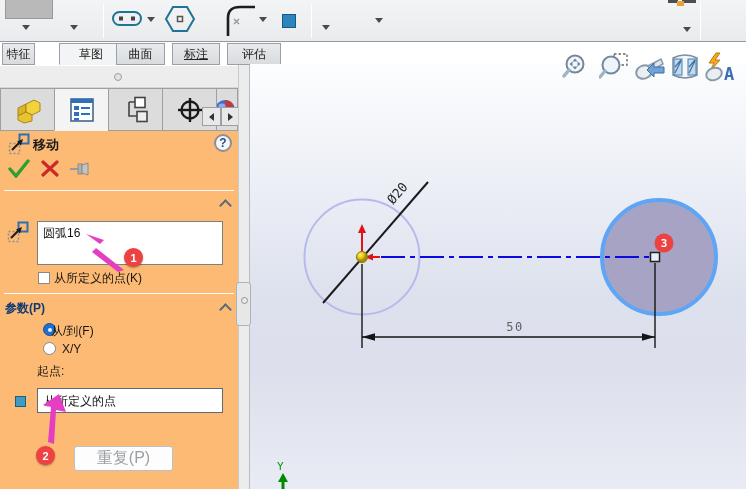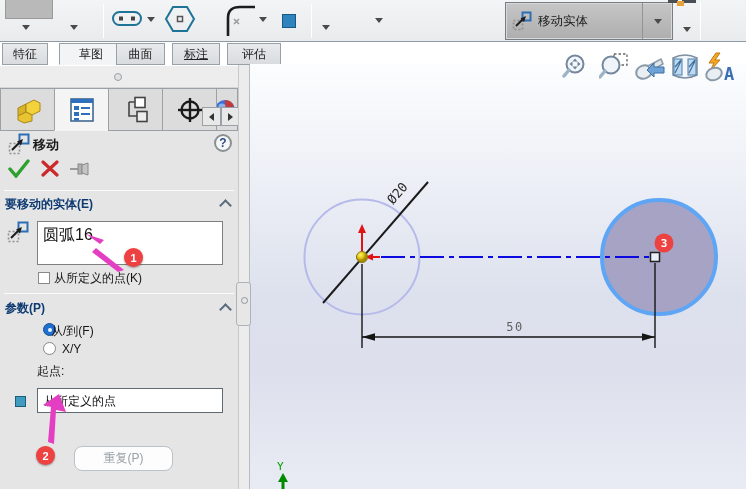--- a/index.html
+++ b/index.html
@@ -24,21 +24,21 @@
   .clipmark { background:#4a4f56; }
 
   
   .cmd-tab { top:43px; height:22px; background:linear-gradient(180deg,#e8eaec,#d9dcdf);
     border:1px solid #98a0a8; border-bottom:1px solid #98a0a8;
     display:flex; align-items:center; justify-content:center;
     font-size:12px; color:#222; }
   .cmd-tab.active { background:#f3f4f5; border-bottom-color:#f3f4f5; }
 
   
-  #panel { left:0; top:65px; width:238px; height:424px; background:#e5e5e5;padding-left:23px; }
+  #panel { left:0; top:65px; width:238px; height:424px; background:#fdba74;padding-left:23px; }
   #panel-band { left:0; top:0; width:238px; height:23px; background:#ededed;
     border-top:1px solid #fff; border-bottom:1px solid #d6d6d6; }
   #band-dot { left:114px; top:7px; width:8px; height:8px; border-radius:50%;
     border:1px solid #9aa0a6; background:#e2e2e2; }
   .ptab { top:23px; height:43px; background:#dcdcdc; border:1px solid #9aa0a6;
     display:flex; align-items:center; justify-content:center; }
   .ptab.active { background:#f4f4f4; border-bottom-color:#f4f4f4; }
   .navbtn { top:42px; width:19px; height:19px; background:#e8e8e8; border:1px solid #9aa0a6;
     display:flex; align-items:center; justify-content:center; }
   .tri-l { width:0; height:0; border-top:4px solid transparent; border-bottom:4px solid transparent;
@@ -48,32 +48,32 @@
 
   #pm-title { left:33px; top:71px; font-size:13px; font-weight:bold; color:#1a1a1a; }
   #help-btn { left:214px; top:69px; width:18px; height:18px; border-radius:50%;
     border:2px solid #8b9097; color:#2b4d8c; font-size:12px; font-weight:bold;
     display:flex; align-items:center; justify-content:center; background:#f6f6f6; }
   .hr { left:4px; width:230px; height:1px; background:#d2d2d2; border-bottom:1px solid #fbfbfb; }
   .sect-title { font-size:12px; font-weight:bold; color:#0e3a72; }
   .chev { width:9px; height:9px; border-left:2px solid #5a6b7d; border-top:2px solid #5a6b7d;
     transform:rotate(45deg); }
   #selbox { left:37px; top:156px; width:186px; height:44px; background:#fff; border:1px solid #7f7f7f;
-    font-size:16px; color:#111; padding:3px 0 0 5px; }
+    font-size:12px; color:#111; padding:3px 0 0 5px; }
   .cb { left:38px; top:207px; width:12px; height:12px; background:#fff; border:1px solid #8a8a8a; }
   .plabel { font-size:12px; color:#161616; }
   .radio { width:13px; height:13px; border-radius:50%; background:#fff; border:1px solid #808890; }
   .radio.sel { background:#1f6fd0; border-color:#15508f; }
   .radio.sel::after { content:""; display:block; width:4px; height:4px; border-radius:50%;
     background:#eaf2ff; margin:3.5px auto; }
   #start-input { left:37px; top:323px; width:186px; height:25px; background:#fff;
     border:1px solid #5f6a72; font-size:12px; color:#111; padding:4px 0 0 6px; }
   #pt-icon { left:15px; top:331px; width:11px; height:11px; background:#3f9cc0; border:1px solid #1c5d7c; }
   #repeat-btn { left:74px; top:381px; width:99px; height:25px; background:#fdfdfd;
-    border:1px solid #bac1c8; border-radius:8px; color:#9aa0a5; font-size:12px;
+    border:1px solid #bac1c8; border-radius:3px; color:#9aa0a5; font-size:16px;
     display:flex; align-items:center; justify-content:center; }
 
   .badge { width:19px; height:19px; border-radius:50%; background:#ee4141;
     color:#fff; font-size:11px; font-weight:bold; display:flex; align-items:center;
     justify-content:center; box-shadow:0 1px 2px rgba(0,0,0,.35); }
 
   
   #splitter { left:238px; top:65px; width:12px; height:424px; background:#ececec;
     border-left:1px solid #c9c9c9; border-right:1px solid #b7bcc2; }
   #split-handle { left:236px; top:282px; width:15px; height:44px; background:#e7e7e7;
@@ -118,41 +118,29 @@
       <path d="M10,17 l5,5 M15,17 l-5,5" stroke="#9a9a9a" stroke-width="1.5"></path>
     </svg>
     <div class="abs caret" style="left:259px;top:17px;"></div>
 
     <div class="abs" style="left:282px;top:14px;width:14px;height:14px;background:#2f84bd;border:1px solid #135a86;"></div>
 
     <div class="abs vsep" style="left:311px;top:4px;height:34px;"></div>
     <div class="abs caret" style="left:322px;top:25px;"></div>
     <div class="abs caret" style="left:375px;top:18px;"></div>
 
-    <div class="abs" id="move-btn">
-      <svg width="20" height="20" style="margin-left:6px;">
-        <rect x="1.5" y="9.5" width="9" height="9" fill="none" stroke="#8f8f8f" stroke-width="1.6" stroke-dasharray="2 2"></rect>
-        <rect x="10.5" y="1.5" width="8" height="8" fill="none" stroke="#2d6fb5" stroke-width="2"></rect>
-        <line x1="4" y1="15" x2="12" y2="7" stroke="#1e1e1e" stroke-width="2"></line>
-        <polygon points="14,5 8.5,7.5 12,11" fill="#1e1e1e"></polygon>
-      </svg>
-      <span class="lbl">移动实体</span>
-      <div id="move-dd">
-        <div class="caret"></div>
-      </div>
-    </div>
 
     <div class="abs clipmark" style="left:668px;top:0;width:10px;height:3px;"></div>
     <div class="abs clipmark" style="left:682px;top:0;width:14px;height:3px;"></div>
     <div class="abs" style="left:677px;top:1px;width:7px;height:5px;background:#e8a03a;"></div>
     <div class="abs vsep" style="left:700px;top:2px;height:38px;"></div>
     <div class="abs caret" style="left:683px;top:27px;"></div>
   </div>
 
-  <div class="abs cmd-tab" style="left:2px;width:46px;">特征</div>
+  <div class="abs cmd-tab" style="left:2px;width:33px;">特征</div>
   <div class="abs cmd-tab active" style="left:59px;width:64px;">草图</div>
   <div class="abs cmd-tab" style="left:116px;width:49px;">曲面</div>
   <div class="abs cmd-tab" style="left:172px;width:48px;text-decoration:underline;">标注</div>
   <div class="abs cmd-tab" style="left:227px;width:54px;">评估</div>
 
   <div class="abs" id="canvas">
     <svg width="496" height="425" viewBox="0 0 496 425">
       <defs>
         <radialGradient id="gold" cx="35%" cy="30%">
           <stop offset="0%" stop-color="#fdf06a"></stop>
@@ -289,21 +277,20 @@
       <path d="M2,2 L16,15 M16,2 L2,15" fill="none" stroke="#cc2a2a" stroke-width="3.2" stroke-linecap="round"></path>
     </svg>
     <svg class="abs" style="left:69px;top:97px;" width="22" height="14">
       <line x1="1" y1="7" x2="9" y2="7" stroke="#9a9a9a" stroke-width="2"></line>
       <rect x="9" y="2" width="4" height="10" fill="#b0b0b0" stroke="#8a8a8a" stroke-width="1"></rect>
       <polygon points="13,3 19,1 19,13 13,11" fill="#c4c4c4" stroke="#8a8a8a" stroke-width="1"></polygon>
     </svg>
 
     <div class="abs hr" style="top:125px;"></div>
 
-    <div class="abs sect-title" style="left:5px;top:131px;">要移动的实体(E)</div>
     <div class="abs chev" style="left:221px;top:136px;"></div>
 
     <svg class="abs" style="left:7px;top:156px;" width="22" height="22">
       <rect x="1.5" y="10.5" width="10" height="10" fill="none" stroke="#8f8f8f" stroke-width="1.6" stroke-dasharray="2 2"></rect>
       <rect x="11.5" y="1.5" width="9" height="9" fill="none" stroke="#2d6fb5" stroke-width="2"></rect>
       <line x1="4" y1="17" x2="13" y2="8" stroke="#1e1e1e" stroke-width="2.2"></line>
       <polygon points="15,6 9,8.5 13,12.5" fill="#1e1e1e"></polygon>
     </svg>
     <div class="abs" id="selbox">
       <span>圆弧16</span>

